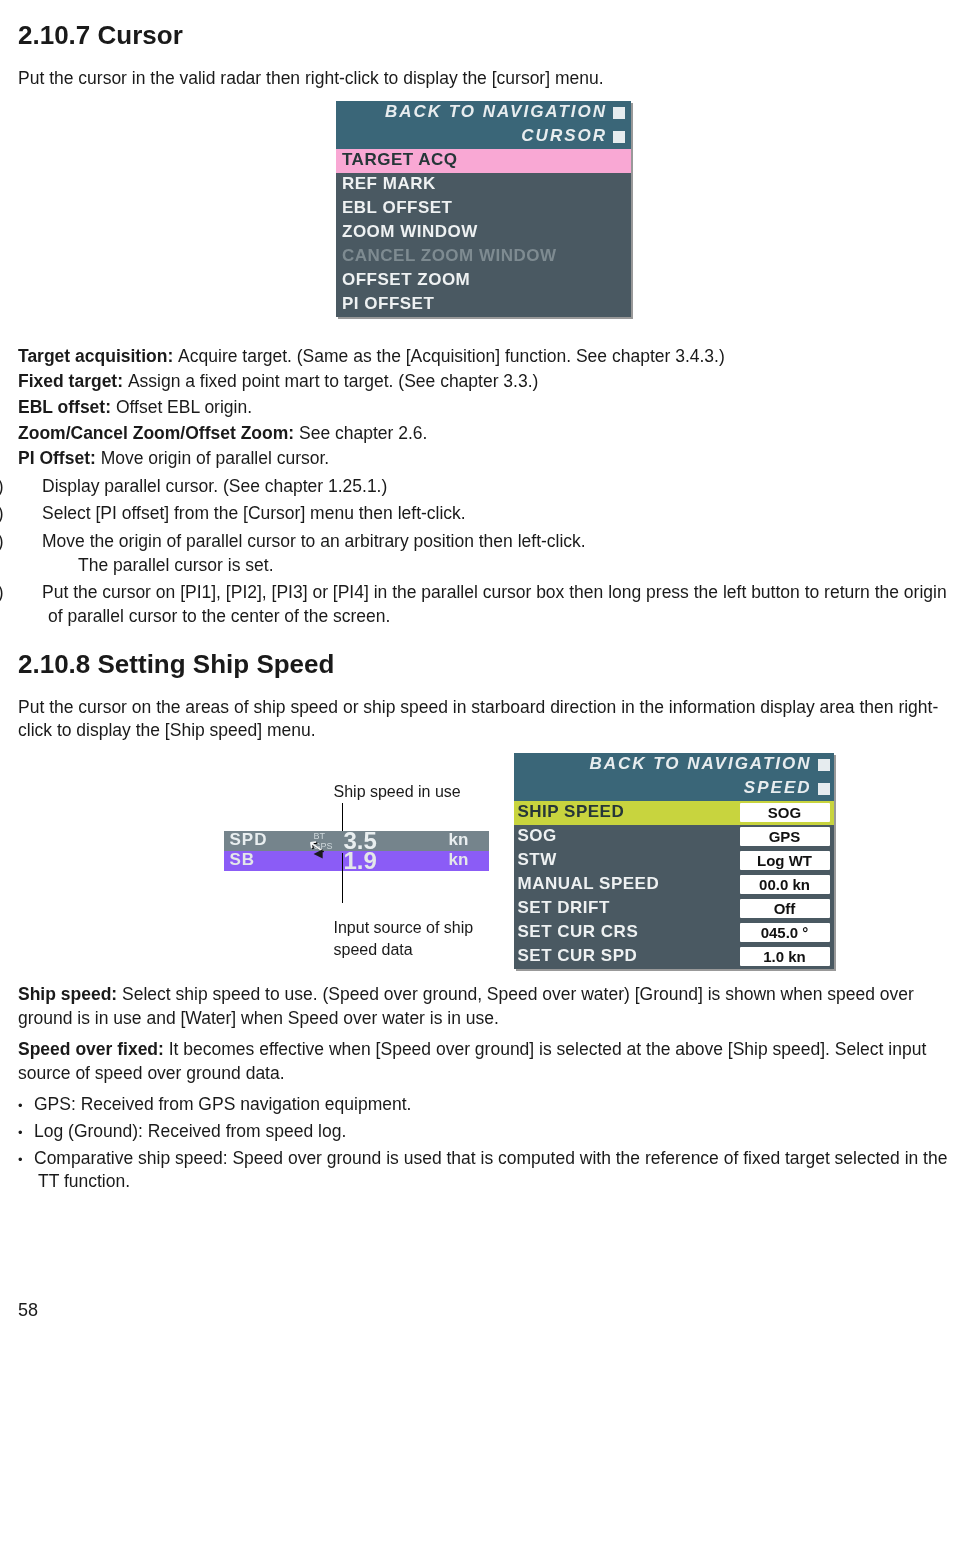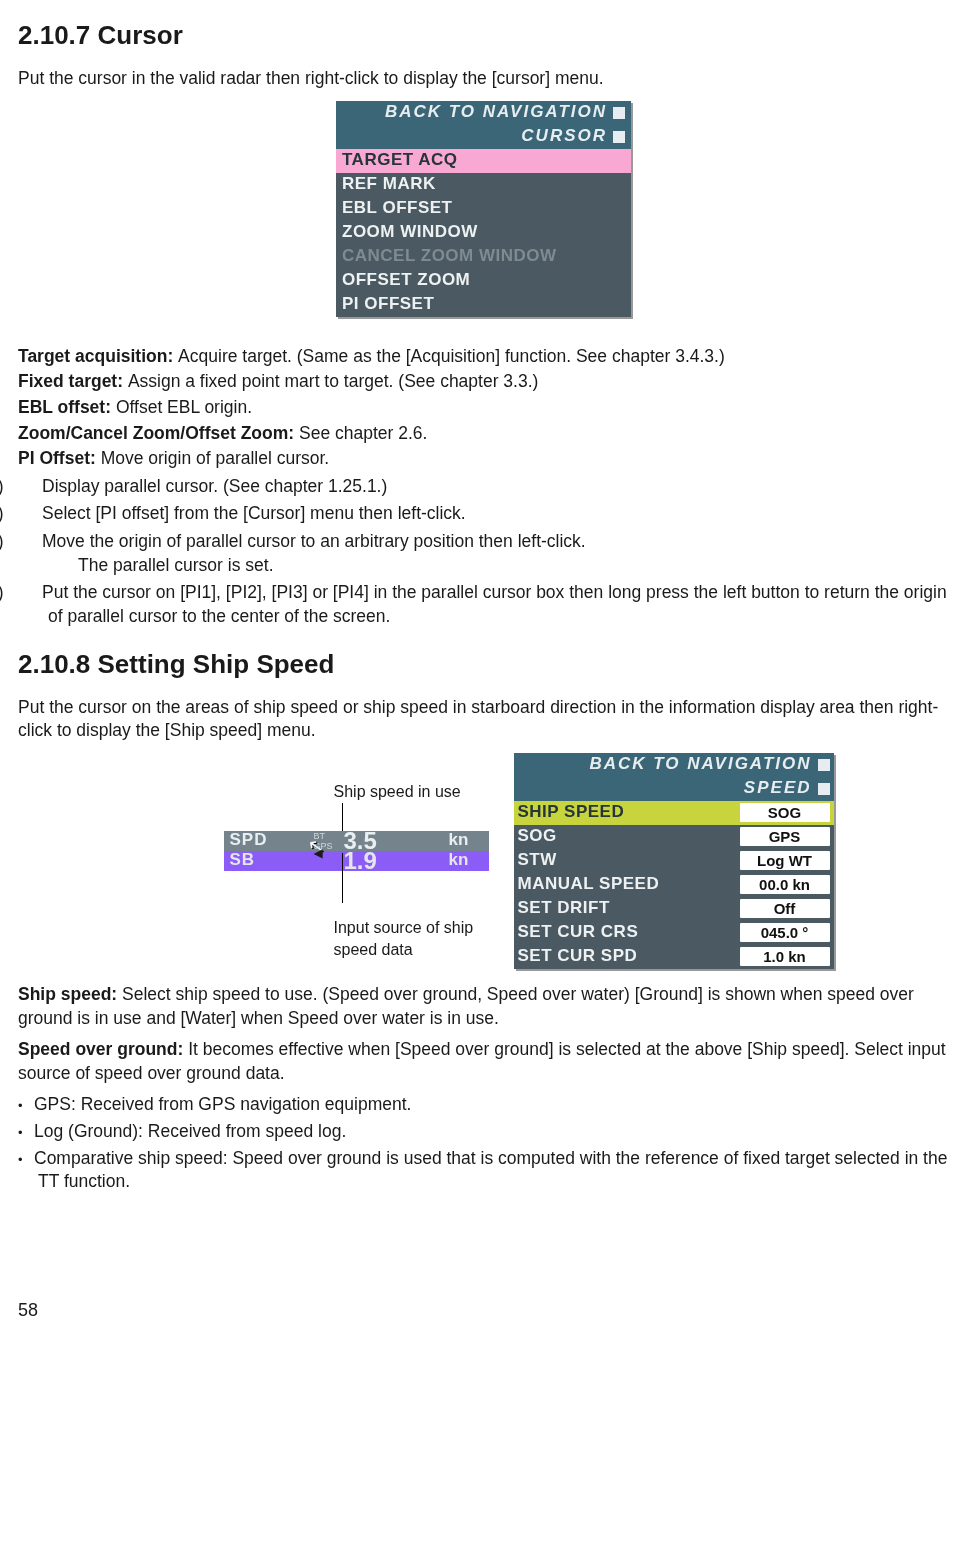--- a/index.html
+++ b/index.html
@@ -255,21 +255,21 @@
       <span class="sm-val">045.0 °</span>
     </div>
     <div class="sm-row item">
       <span class="smlabel">SET CUR SPD</span>
       <span class="sm-val">1.0 kn</span>
     </div>
   </div>
 </div>
 
 <p><b>Ship speed:   </b><span>Select ship speed to use. (Speed over ground, Speed over water) [Ground] is shown when speed over ground is in use and [Water] when Speed over water is in use.</span></p>
-<p><b>Speed over ground: </b><span>It becomes effective when [Speed over ground] is selected at the above [Ship speed]. Select input source of speed over ground data.</span></p>
+<p><b>Speed over fixed: </b><span>It becomes effective when [Speed over ground] is selected at the above [Ship speed]. Select input source of speed over ground data.</span></p>
 
 <ul class="blist">
   <li><span>GPS: Received from GPS navigation equipment.</span></li>
   <li><span>Log (Ground): Received from speed log.</span></li>
   <li><span>Comparative ship speed: Speed over ground is used that is computed with the  reference of fixed target selected in the TT function.</span></li>
 </ul>
 
 <div class="pagefoot">58</div>
 
 </body></html>

